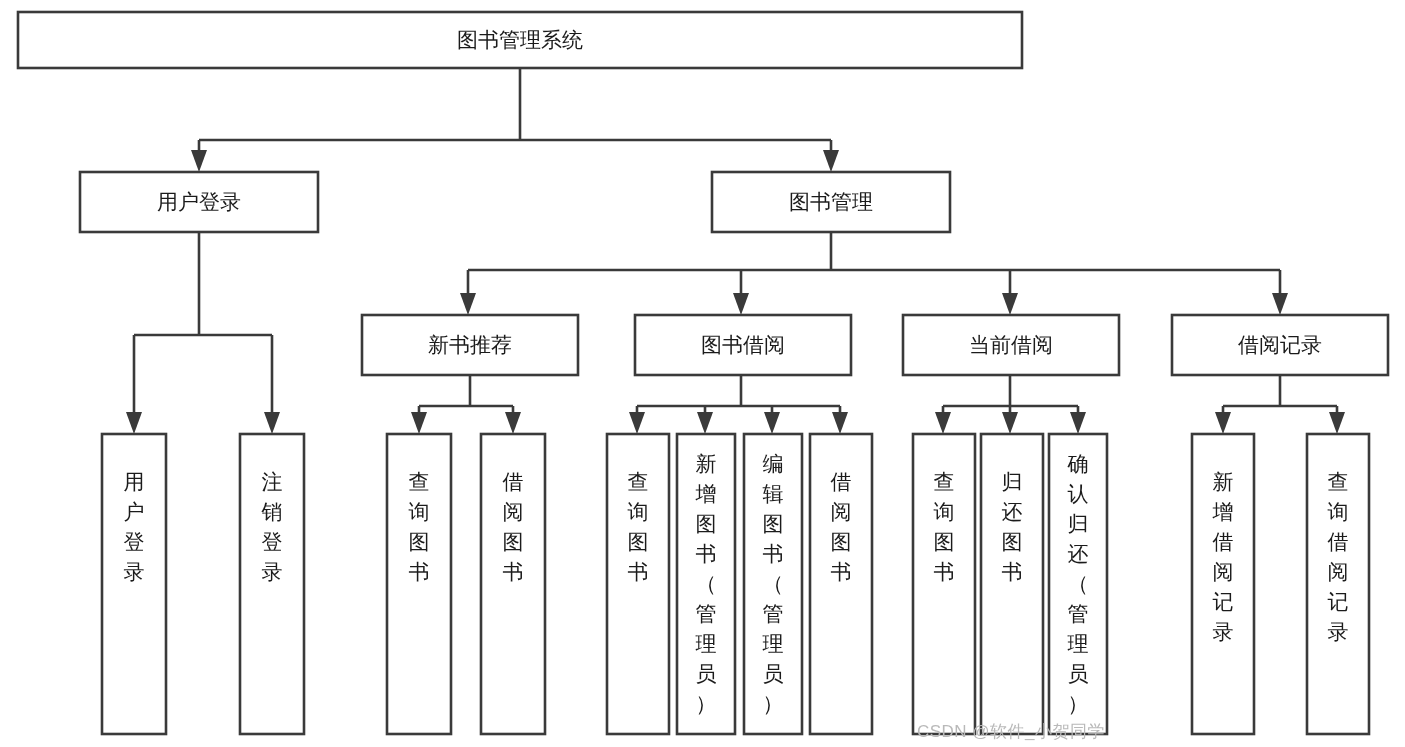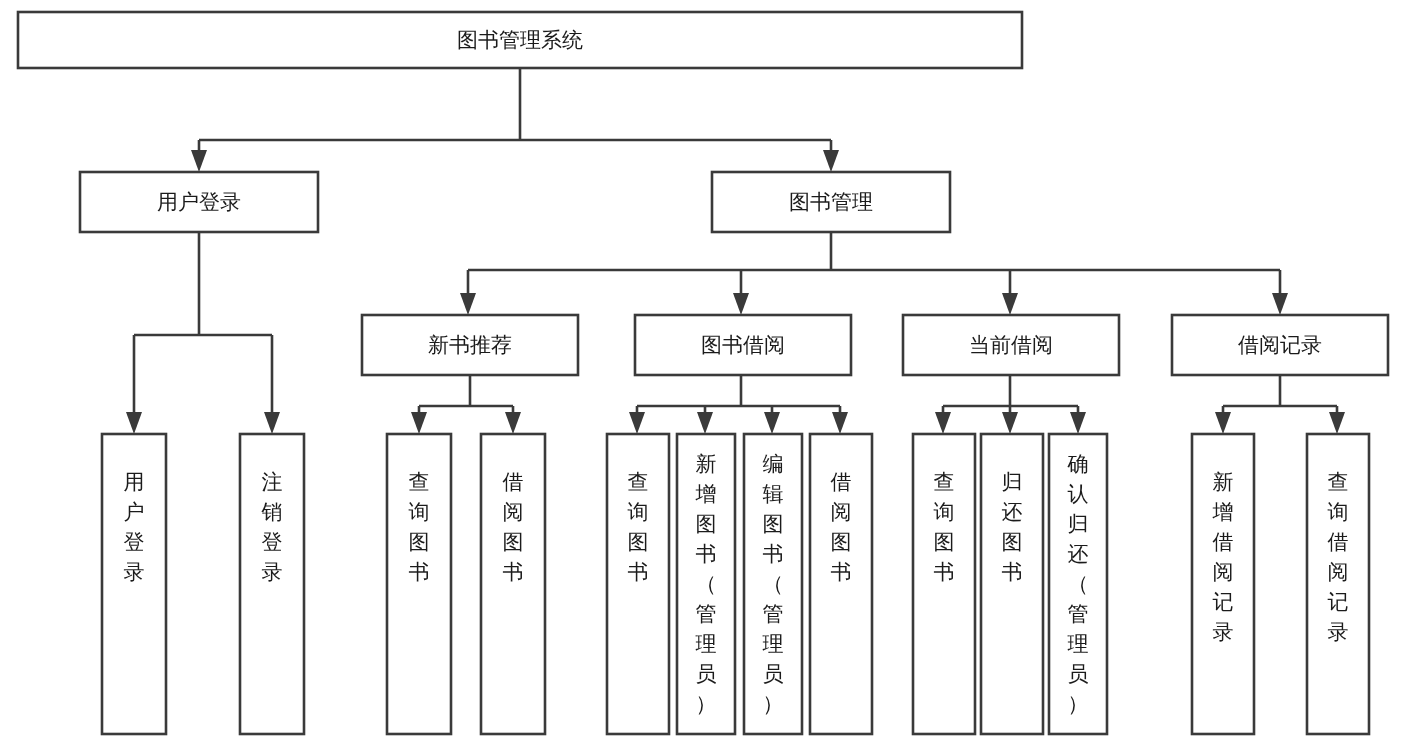--- a/index.html
+++ b/index.html
@@ -218,13 +218,14 @@
         <g>
           <rect x="1192" y="434" width="62" height="300" class="node-box"></rect>
           <text x="1223" y="0" class="node-label-v"><tspan x="1223" y="483">新</tspan><tspan x="1223" y="513">增</tspan><tspan x="1223" y="543">借</tspan><tspan x="1223" y="573">阅</tspan><tspan x="1223" y="603">记</tspan><tspan x="1223" y="633">录</tspan></text>
         </g>
         <g>
           <rect x="1307" y="434" width="62" height="300" class="node-box"></rect>
           <text x="1338" y="0" class="node-label-v"><tspan x="1338" y="483">查</tspan><tspan x="1338" y="513">询</tspan><tspan x="1338" y="543">借</tspan><tspan x="1338" y="573">阅</tspan><tspan x="1338" y="603">记</tspan><tspan x="1338" y="633">录</tspan></text>
         </g>
       </g>
   </svg>
+  <div class="watermark-text">CSDN @软件_小贺同学</div>
 </div>
 
 </body></html>

